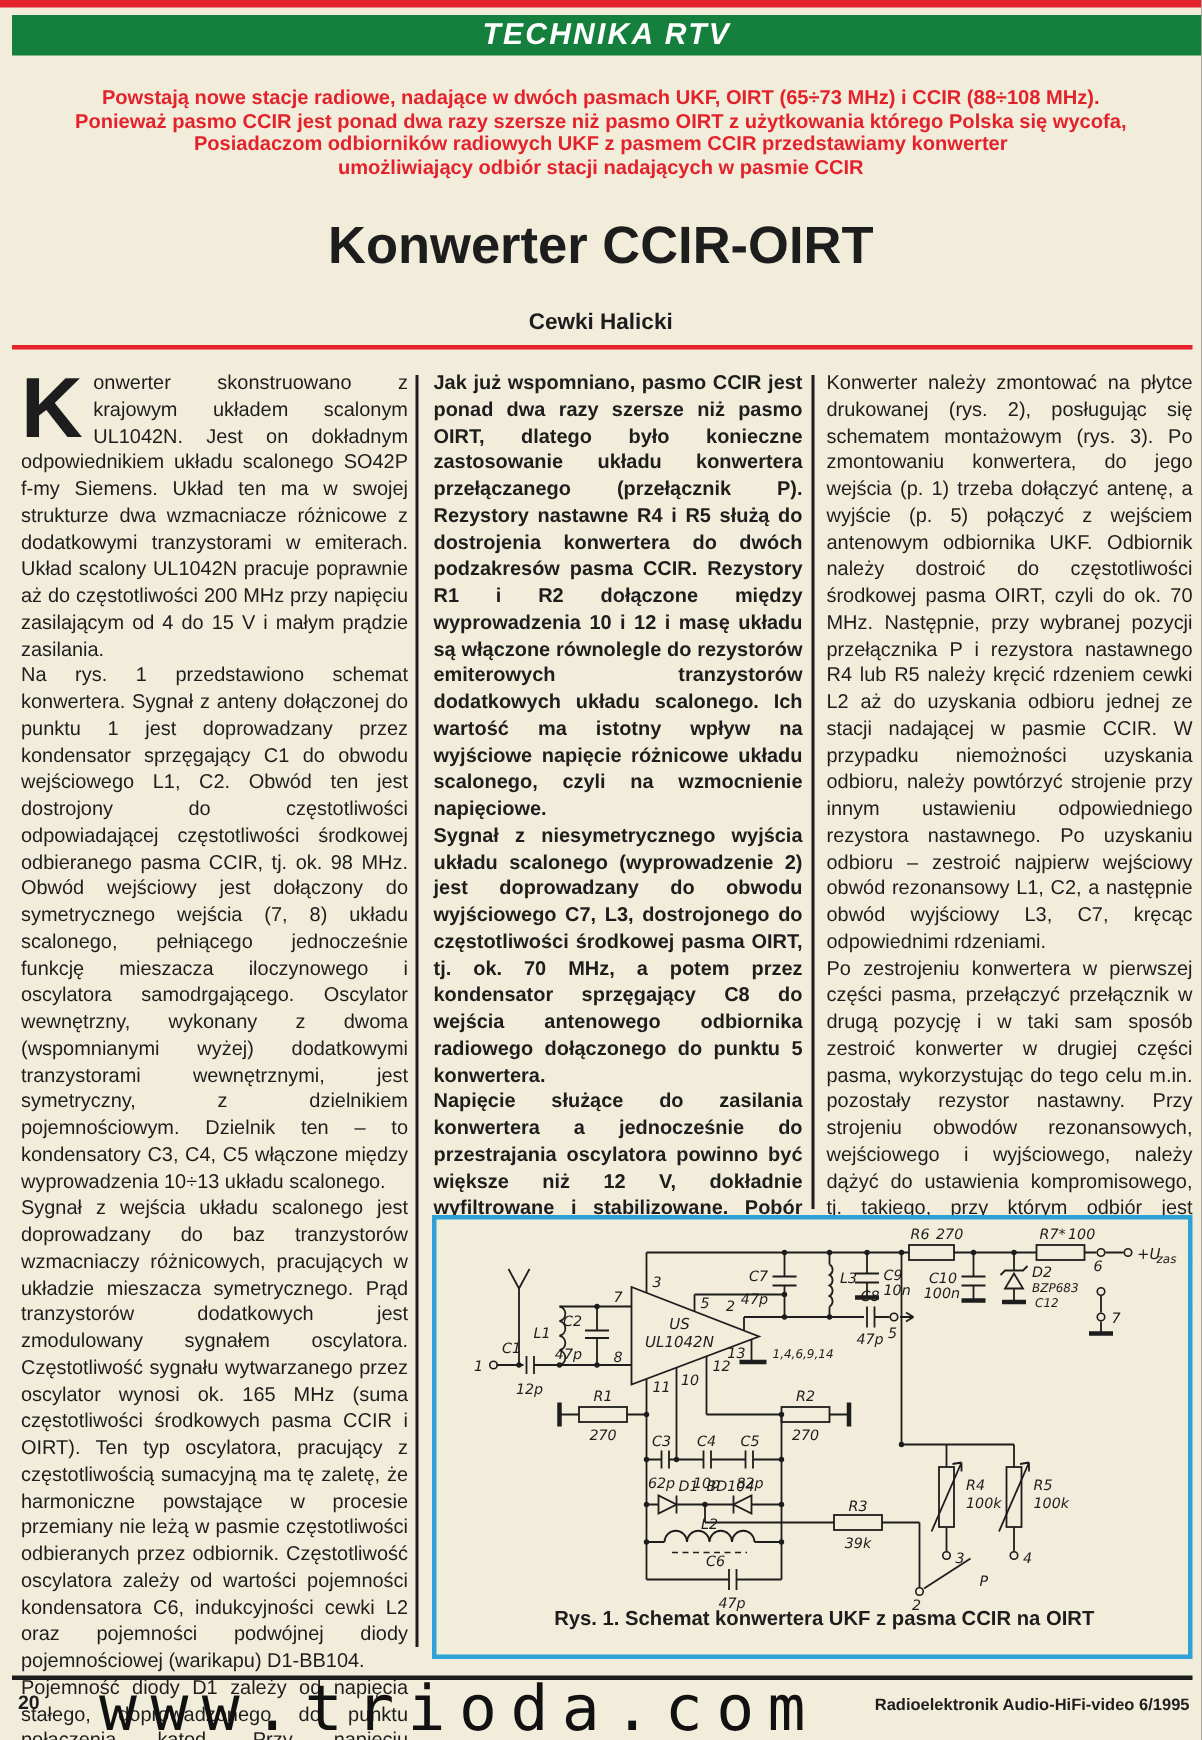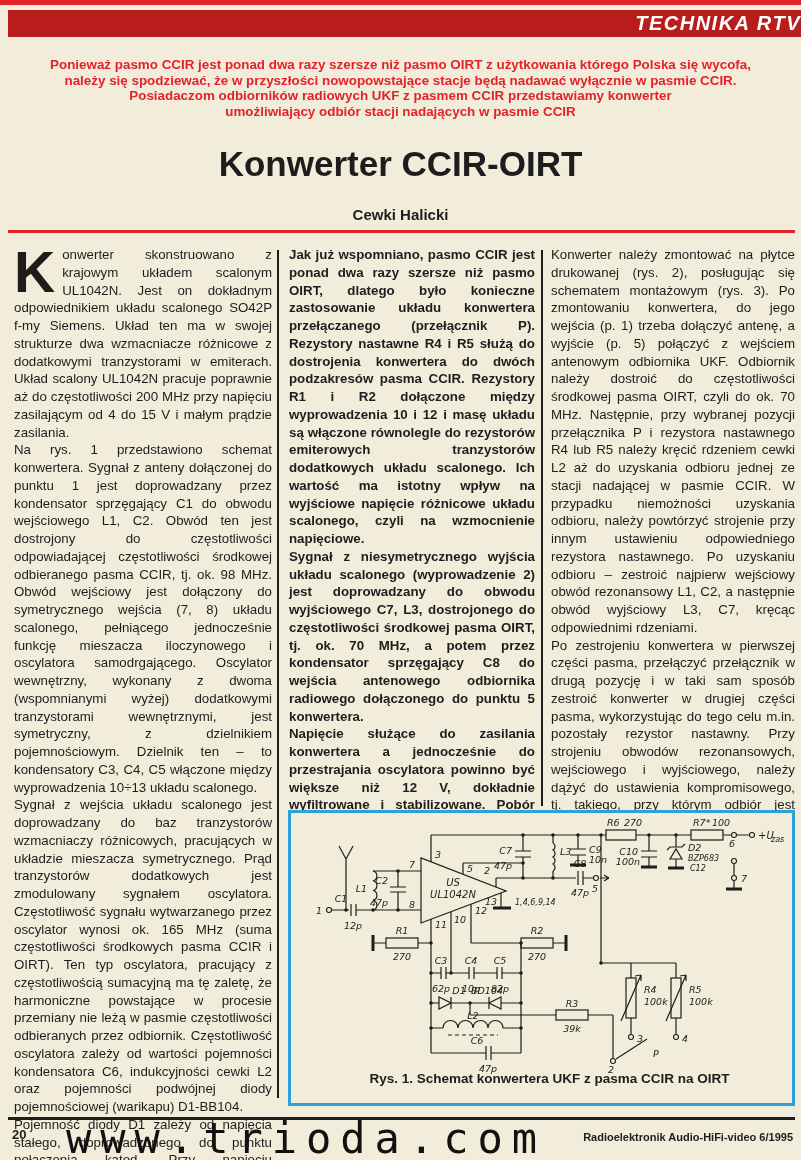--- a/index.html
+++ b/index.html
@@ -1,20 +1,20 @@
 <!DOCTYPE html>
 <html><head>
 <meta charset="utf-8">
 <style>
   html,body{margin:0;padding:0;background:#777;}
   .page{position:relative;width:801px;height:1160px;background:#f2ecda;
         font-family:"Liberation Sans",sans-serif;color:#1d1d1d;overflow:hidden;margin:0 auto;}
   .topbar{position:absolute;top:0;left:0;width:801px;height:5px;background:#e3222b;}
-  .banner{position:absolute;top:10px;left:8px;right:0;height:27px;background:#b91c1c;
-          display:flex;align-items:center;justify-content:flex-end;}
+  .banner{position:absolute;top:10px;left:8px;right:0;height:27px;background:#15803d;
+          display:flex;align-items:center;justify-content:center;}
   .banner span{color:#fff;font-size:20px;font-weight:bold;font-style:italic;letter-spacing:1.5px;}
   .intro{position:absolute;top:57px;left:18px;right:18px;text-align:center;
          color:#e3222b;font-weight:bold;font-size:13.4px;line-height:15.6px;}
   .title{position:absolute;top:144px;left:0;width:100%;text-align:center;
          font-size:35px;font-weight:bold;}
   .author{position:absolute;top:206px;left:0;width:100%;text-align:center;
           font-size:15px;font-weight:bold;}
   .red-rule{position:absolute;top:230px;left:8px;width:787px;height:3px;background:#e3222b;}
   .col{position:absolute;top:246px;font-size:13.3px;line-height:17.75px;text-align:justify;}
   .col p{margin:0;}
@@ -47,22 +47,22 @@
 <body>
 
 <div class="page">
   <div class="topbar"></div>
 
   <div class="banner">
     <span>TECHNIKA RTV</span>
   </div>
 
   <div class="intro">
+    <div>Powstają nowe stacje radiowe, nadające w dwóch pasmach UKF, OIRT (65÷73 MHz) i CCIR (88÷108 MHz).</div>
     <div>Ponieważ pasmo CCIR jest ponad dwa razy szersze niż pasmo OIRT z użytkowania którego Polska się wycofa,</div>
-    <div>należy się spodziewać, że w przyszłości nowopowstające stacje będą nadawać wyłącznie w pasmie CCIR.</div>
     <div>Posiadaczom odbiorników radiowych UKF z pasmem CCIR przedstawiamy konwerter</div>
     <div>umożliwiający odbiór stacji nadających w pasmie CCIR</div>
   </div>
 
   <div class="title">Konwerter CCIR-OIRT</div>
   <div class="author">Cewki Halicki</div>
   <div class="red-rule"></div>
 
   <div class="col" id="col1">
     <p><span class="dropcap">K</span><span>onwerter skonstruowano z krajowym układem scalonym UL1042N. Jest on dokładnym odpowiednikiem układu scalonego SO42P f-my Siemens. Układ ten ma w swojej strukturze dwa wzmacniacze różnicowe z dodatkowymi tranzystorami w emiterach. Układ scalony UL1042N pracuje poprawnie aż do częstotliwości 200 MHz przy napięciu zasilającym od 4 do 15 V i małym prądzie zasilania.</span></p>

